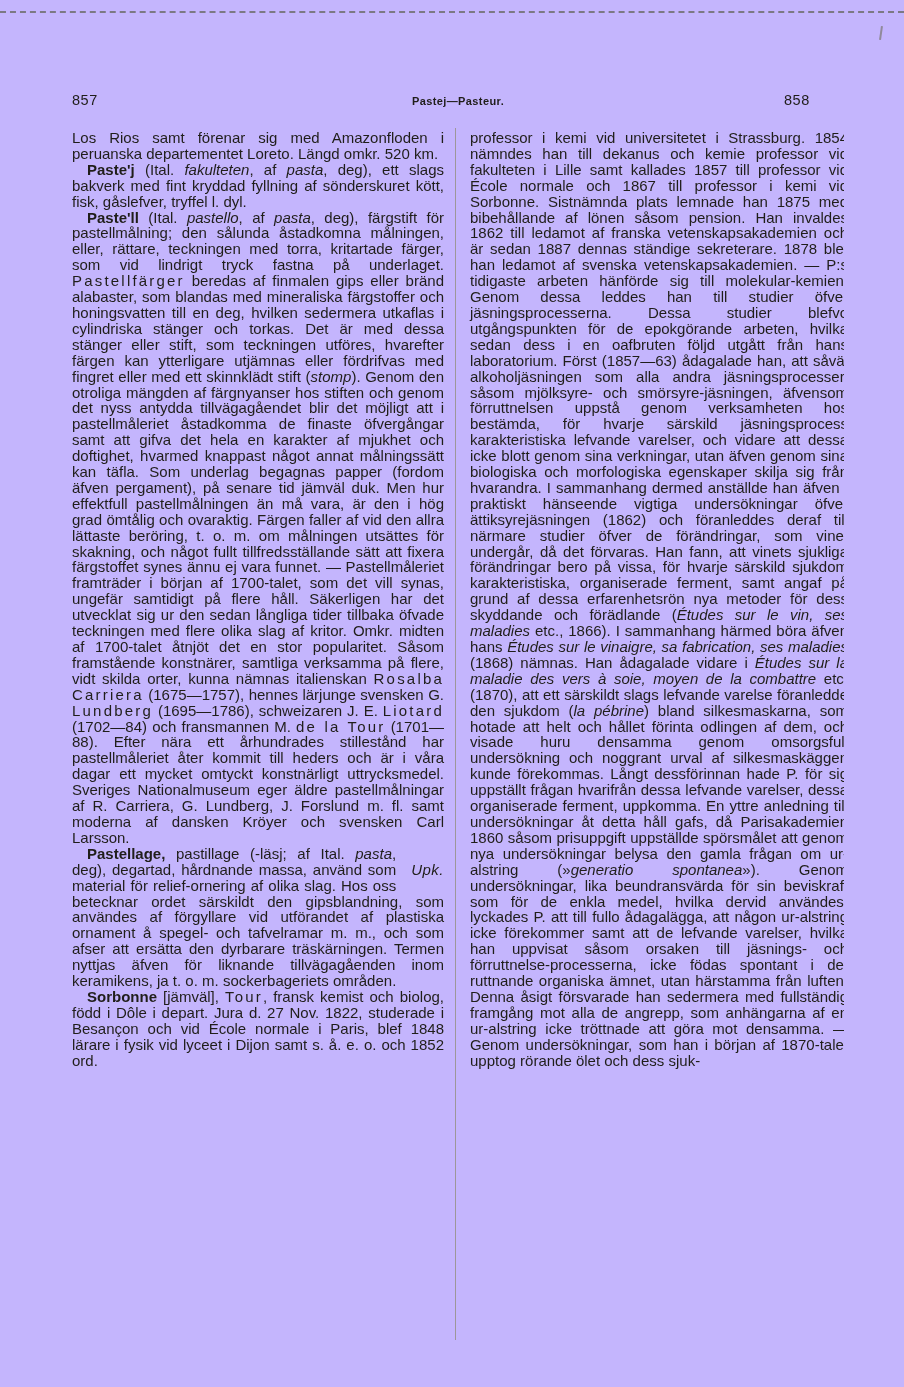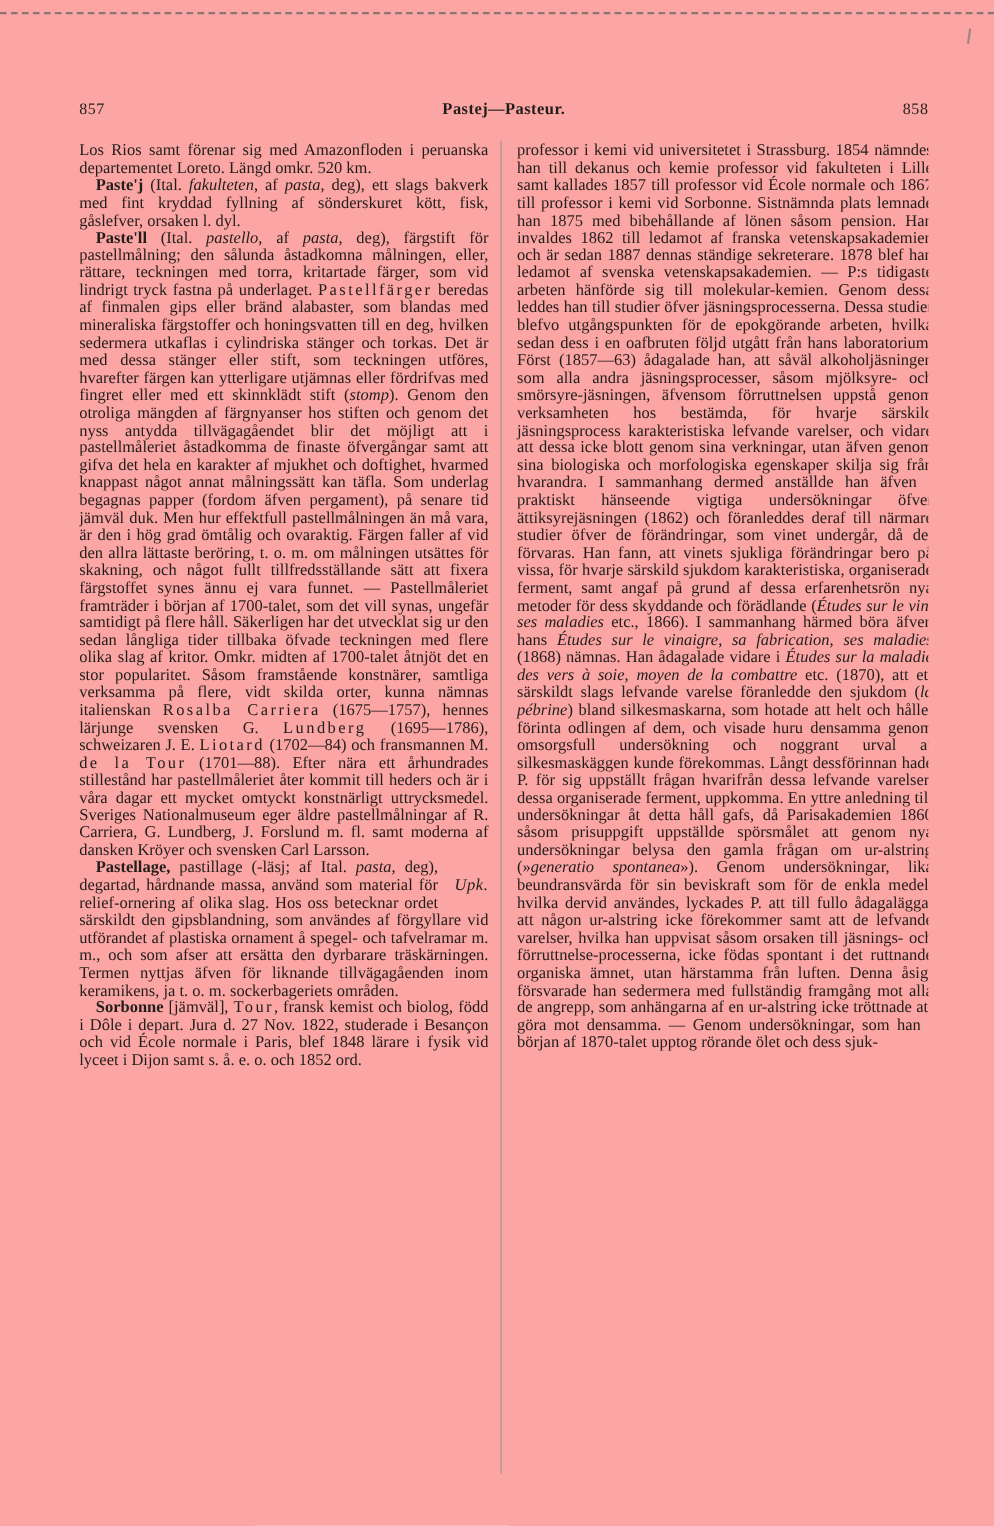--- a/index.html
+++ b/index.html
@@ -5,23 +5,23 @@
   html, body {
     margin: 0;
     padding: 0;
     background: #dedbd4;
   }
   .page {
     position: relative;
     width: 904px;
     height: 1387px;
     margin: 0 auto;
-    background: #fca5a5;
+    background: #c4b5fd;
     color: #201e1a;
-    font-family: Liberation Serif, serif;
+    font-family: Liberation Sans, sans-serif;
     overflow: hidden;
   }
   .top-dashes {
     position: absolute;
     top: 11px;
     left: 0;
     width: 100%;
     border-top: 2px dashed #6b6b66;
     opacity: 0.8;
   }
@@ -42,26 +42,26 @@
     right: 60px;
     display: flex;
     align-items: baseline;
     justify-content: space-between;
     font-size: 14.5px;
   }
   .page-number {
     width: 60px;
     letter-spacing: 0.5px;
   }
-  .page-number.right { text-align: right; }
+  .page-number.right { }
   .header-title {
     flex: 1;
     text-align: center;
     font-weight: bold;
-    font-size: 15px;
+    font-size: 11px;
     letter-spacing: 0.4px;
   }
   .columns {
     position: absolute;
     top: 130px;
     left: 72px;
     width: 772px;
     height: 1216px;
     overflow: hidden;
   }
@@ -110,21 +110,21 @@
     <span class="page-number left">857</span>
     <span class="header-title">Pastej—Pasteur.</span>
     <span class="page-number right">858</span>
   </div>
 
   <div class="column-divider"></div>
 
   <div class="columns">
     <div class="column left">
         <p class="para"><span class="seg-normal">Los Rios samt förenar sig med Amazonfloden i peruanska departementet Loreto. Längd omkr. 520 km.</span></p>
-        <p class="para indent"><span class="seg-bold">Paste'j</span><span class="seg-normal"> (Ital. </span><span class="seg-italic">fakulteten</span><span class="seg-normal">, af </span><span class="seg-italic">pasta</span><span class="seg-normal">, deg), ett slags bakverk med fint kryddad fyllning af sönderskuret kött, fisk, gåslefver, orsaken l. dyl.</span></p>
+        <p class="para indent"><span class="seg-bold">Paste'j</span><span class="seg-normal"> (Ital. </span><span class="seg-italic">fakulteten</span><span class="seg-normal">, af </span><span class="seg-italic">pasta</span><span class="seg-normal">, deg), ett slags bakverk med fint kryddad fyllning af sönderskuret kött, fisk, gåslefver, tryffel l. dyl.</span></p>
         <p class="para indent"><span class="seg-bold">Paste'll</span><span class="seg-normal"> (Ital. </span><span class="seg-italic">pastello</span><span class="seg-normal">, af </span><span class="seg-italic">pasta</span><span class="seg-normal">, deg), färgstift för pastellmålning; den sålunda åstadkomna målningen, eller, rättare, teckningen med torra, kritartade färger, som vid lindrigt tryck fastna på underlaget. </span><span class="seg-spaced">Pastellfärger</span><span class="seg-normal"> beredas af finmalen gips eller bränd alabaster, som blandas med mineraliska färgstoffer och honingsvatten till en deg, hvilken sedermera utkaflas i cylindriska stänger och torkas. Det är med dessa stänger eller stift, som teckningen utföres, hvarefter färgen kan ytterligare utjämnas eller fördrifvas med fingret eller med ett skinnklädt stift (</span><span class="seg-italic">stomp</span><span class="seg-normal">). Genom den otroliga mängden af färgnyanser hos stiften och genom det nyss antydda tillvägagåendet blir det möjligt att i pastellmåleriet åstadkomma de finaste öfvergångar samt att gifva det hela en karakter af mjukhet och doftighet, hvarmed knappast något annat målningssätt kan täfla. Som underlag begagnas papper (fordom äfven pergament), på senare tid jämväl duk. Men hur effektfull pastellmålningen än må vara, är den i hög grad ömtålig och ovaraktig. Färgen faller af vid den allra lättaste beröring, t. o. m. om målningen utsättes för skakning, och något fullt tillfredsställande sätt att fixera färgstoffet synes ännu ej vara funnet. — Pastellmåleriet framträder i början af 1700-talet, som det vill synas, ungefär samtidigt på flere håll. Säkerligen har det utvecklat sig ur den sedan långliga tider tillbaka öfvade teckningen med flere olika slag af kritor. Omkr. midten af 1700-talet åtnjöt det en stor popularitet. Såsom framstående konstnärer, samtliga verksamma på flere, vidt skilda orter, kunna nämnas italienskan </span><span class="seg-spaced">Rosalba Carriera</span><span class="seg-normal"> (1675—1757), hennes lärjunge svensken G. </span><span class="seg-spaced">Lundberg</span><span class="seg-normal"> (1695—1786), schweizaren J. E. </span><span class="seg-spaced">Liotard</span><span class="seg-normal"> (1702—84) och fransmannen M. </span><span class="seg-spaced">de la Tour</span><span class="seg-normal"> (1701—88). Efter nära ett århundrades stillestånd har pastellmåleriet åter kommit till heders och är i våra dagar ett mycket omtyckt konstnärligt uttrycksmedel. Sveriges Nationalmuseum eger äldre pastellmålningar af R. Carriera, G. Lundberg, J. Forslund m. fl. samt moderna af dansken Kröyer och svensken Carl Larsson.</span><span class="seg-signature">Upk.</span></p>
         <p class="para indent"><span class="seg-bold">Pastellage,</span><span class="seg-normal"> pastillage (-läsj; af Ital. </span><span class="seg-italic">pasta</span><span class="seg-normal">, deg), degartad, hårdnande massa, använd som material för relief-ornering af olika slag. Hos oss betecknar ordet särskildt den gipsblandning, som användes af förgyllare vid utförandet af plastiska ornament å spegel- och tafvelramar m. m., och som afser att ersätta den dyrbarare träskärningen. Termen nyttjas äfven för liknande tillvägagåenden inom keramikens, ja t. o. m. sockerbageriets områden.</span></p>
         <p class="para indent"><span class="seg-bold">Sorbonne</span><span class="seg-normal"> [jämväl], </span><span class="seg-spaced">Tour</span><span class="seg-normal">, fransk kemist och biolog, född i Dôle i depart. Jura d. 27 Nov. 1822, studerade i Besançon och vid École normale i Paris, blef 1848 lärare i fysik vid lyceet i Dijon samt s. å. e. o. och 1852 ord.</span></p>
       </div>
     <div class="column right">
         <p class="para"><span class="seg-normal">professor i kemi vid universitetet i Strassburg. 1854 nämndes han till dekanus och kemie professor vid fakulteten i Lille samt kallades 1857 till professor vid École normale och 1867 till professor i kemi vid Sorbonne. Sistnämnda plats lemnade han 1875 med bibehållande af lönen såsom pension. Han invaldes 1862 till ledamot af franska vetenskapsakademien och är sedan 1887 dennas ständige sekreterare. 1878 blef han ledamot af svenska vetenskapsakademien. — P:s tidigaste arbeten hänförde sig till molekular-kemien. Genom dessa leddes han till studier öfver jäsningsprocesserna. Dessa studier blefvo utgångspunkten för de epokgörande arbeten, hvilka sedan dess i en oafbruten följd utgått från hans laboratorium. Först (1857—63) ådagalade han, att såväl alkoholjäsningen som alla andra jäsningsprocesser, såsom mjölksyre- och smörsyre-jäsningen, äfvensom förruttnelsen uppstå genom verksamheten hos bestämda, för hvarje särskild jäsningsprocess karakteristiska lefvande varelser, och vidare att dessa icke blott genom sina verkningar, utan äfven genom sina biologiska och morfologiska egenskaper skilja sig från hvarandra. I sammanhang dermed anställde han äfven i praktiskt hänseende vigtiga undersökningar öfver ättiksyrejäsningen (1862) och föranleddes deraf till närmare studier öfver de förändringar, som vinet undergår, då det förvaras. Han fann, att vinets sjukliga förändringar bero på vissa, för hvarje särskild sjukdom karakteristiska, organiserade ferment, samt angaf på grund af dessa erfarenhetsrön nya metoder för dess skyddande och förädlande (</span><span class="seg-italic">Études sur le vin, ses maladies</span><span class="seg-normal"> etc., 1866). I sammanhang härmed böra äfven hans </span><span class="seg-italic">Études sur le vinaigre, sa fabrication, ses maladies</span><span class="seg-normal"> (1868) nämnas. Han ådagalade vidare i </span><span class="seg-italic">Études sur la maladie des vers à soie, moyen de la combattre</span><span class="seg-normal"> etc. (1870), att ett särskildt slags lefvande varelse föranledde den sjukdom (</span><span class="seg-italic">la pébrine</span><span class="seg-normal">) bland silkesmaskarna, som hotade att helt och hållet förinta odlingen af dem, och visade huru densamma genom omsorgsfull undersökning och noggrant urval af silkesmaskäggen kunde förekommas. Långt dessförinnan hade P. för sig uppställt frågan hvarifrån dessa lefvande varelser, dessa organiserade ferment, uppkomma. En yttre anledning till undersökningar åt detta håll gafs, då Parisakademien 1860 såsom prisuppgift uppställde spörsmålet att genom nya undersökningar belysa den gamla frågan om ur-alstring (»</span><span class="seg-italic">generatio spontanea</span><span class="seg-normal">»). Genom undersökningar, lika beundransvärda för sin beviskraft som för de enkla medel, hvilka dervid användes, lyckades P. att till fullo ådagalägga, att någon ur-alstring icke förekommer samt att de lefvande varelser, hvilka han uppvisat såsom orsaken till jäsnings- och förruttnelse-processerna, icke födas spontant i det ruttnande organiska ämnet, utan härstamma från luften. Denna åsigt försvarade han sedermera med fullständig framgång mot alla de angrepp, som anhängarna af en ur-alstring icke tröttnade att göra mot densamma. — Genom undersökningar, som han i början af 1870-talet upptog rörande ölet och dess sjuk-</span></p>
       </div>
   </div>
 
 </div>

